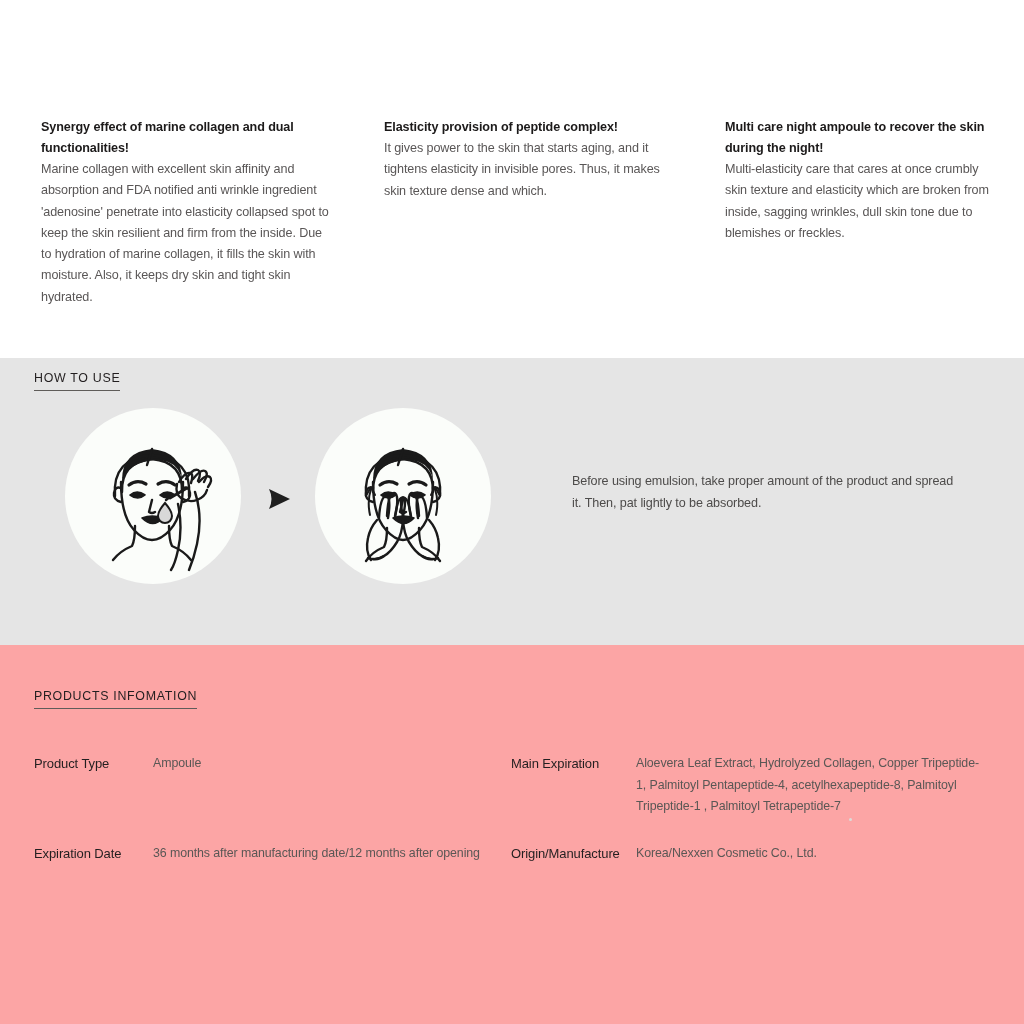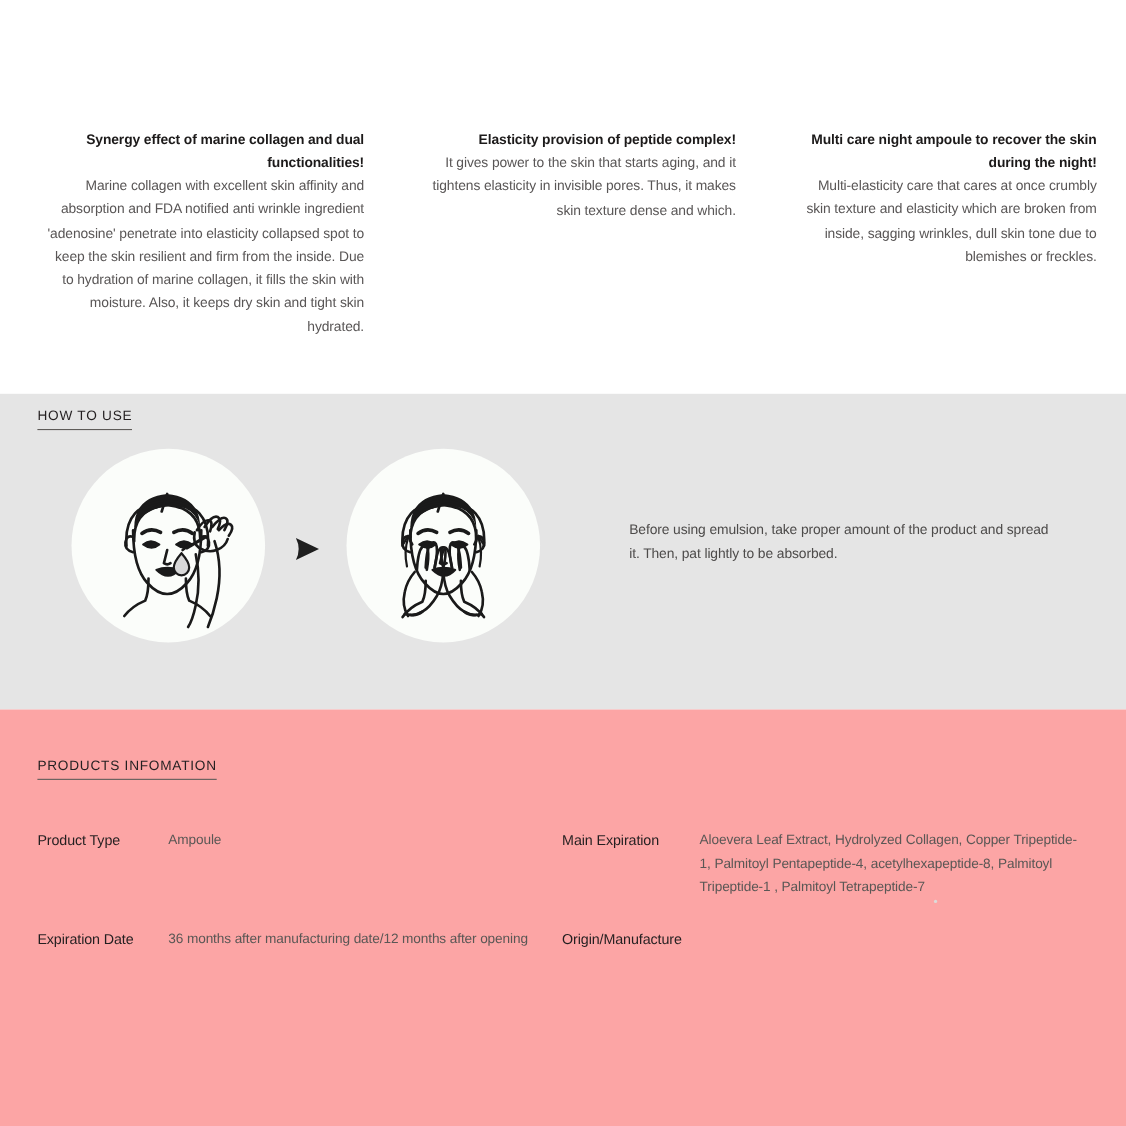--- a/index.html
+++ b/index.html
@@ -17,21 +17,20 @@
   }
 
   
   .features {
     position: absolute;
     left: 0;
     top: 0;
     width: 1024px;
     height: 358px;
     background: #ffffff;
-    text-align: right;
   }
   .feature-col {
     position: absolute;
     top: 117px;
   }
   .feature-col.c1 { left: 41px;  width: 290px; }
   .feature-col.c2 { left: 384px; width: 285px; }
   .feature-col.c3 { left: 725px; width: 272px; }
 
   .feature-title {
@@ -334,19 +333,20 @@
       <div class="info-cell info-label col-a-label">Product Type</div>
       <div class="info-cell info-value col-a-value">Ampoule</div>
       <div class="info-cell info-label col-b-label">Main Expiration</div>
       <div class="info-cell info-value col-b-value">Aloevera Leaf Extract, Hydrolyzed Collagen, Copper Tripeptide-1, Palmitoyl Pentapeptide-4, acetylhexapeptide-8, Palmitoyl Tripeptide-1 , Palmitoyl Tetrapeptide-7</div>
     </div>
 
     <div class="info-row row-2">
       <div class="info-cell info-label col-a-label">Expiration Date</div>
       <div class="info-cell info-value col-a-value">36 months after manufacturing date/12 months after opening</div>
       <div class="info-cell info-label col-b-label">Origin/Manufacture</div>
+      <div class="info-cell info-value col-b-value">Korea/Nexxen Cosmetic Co., Ltd.</div>
     </div>
 
   </div>
 
 </section>
 
 <div class="speck"></div>
 
 </body></html>

